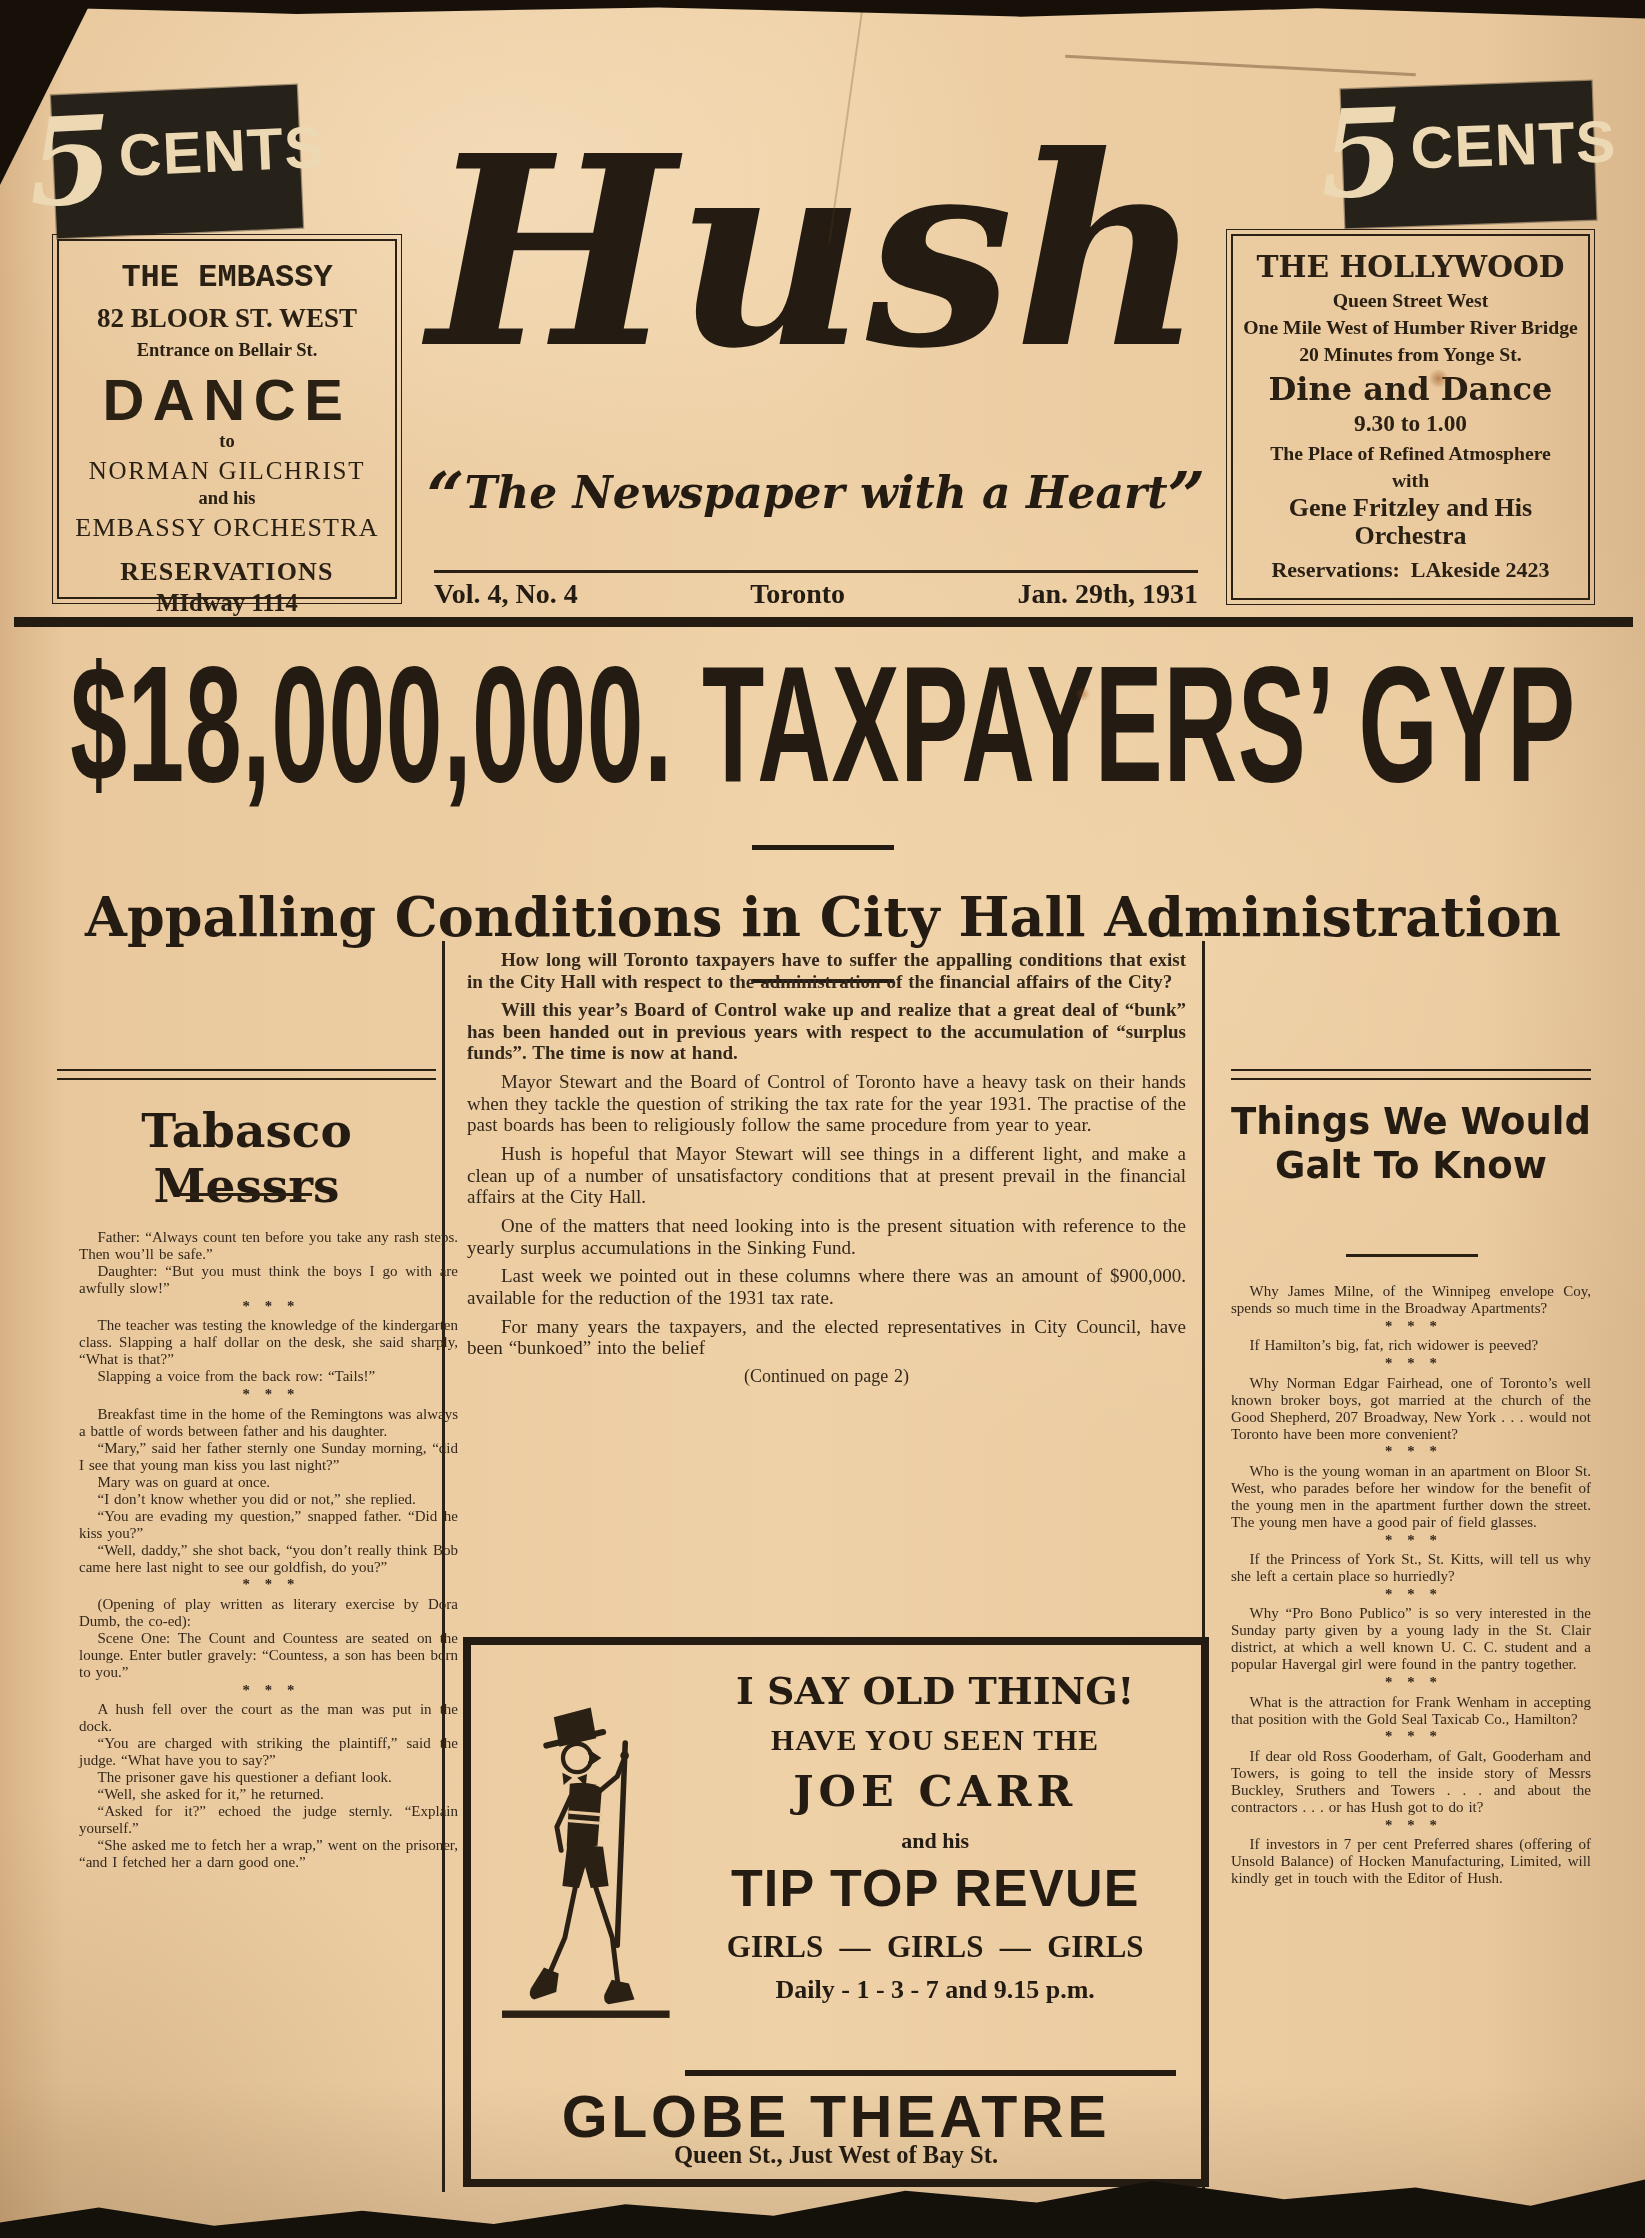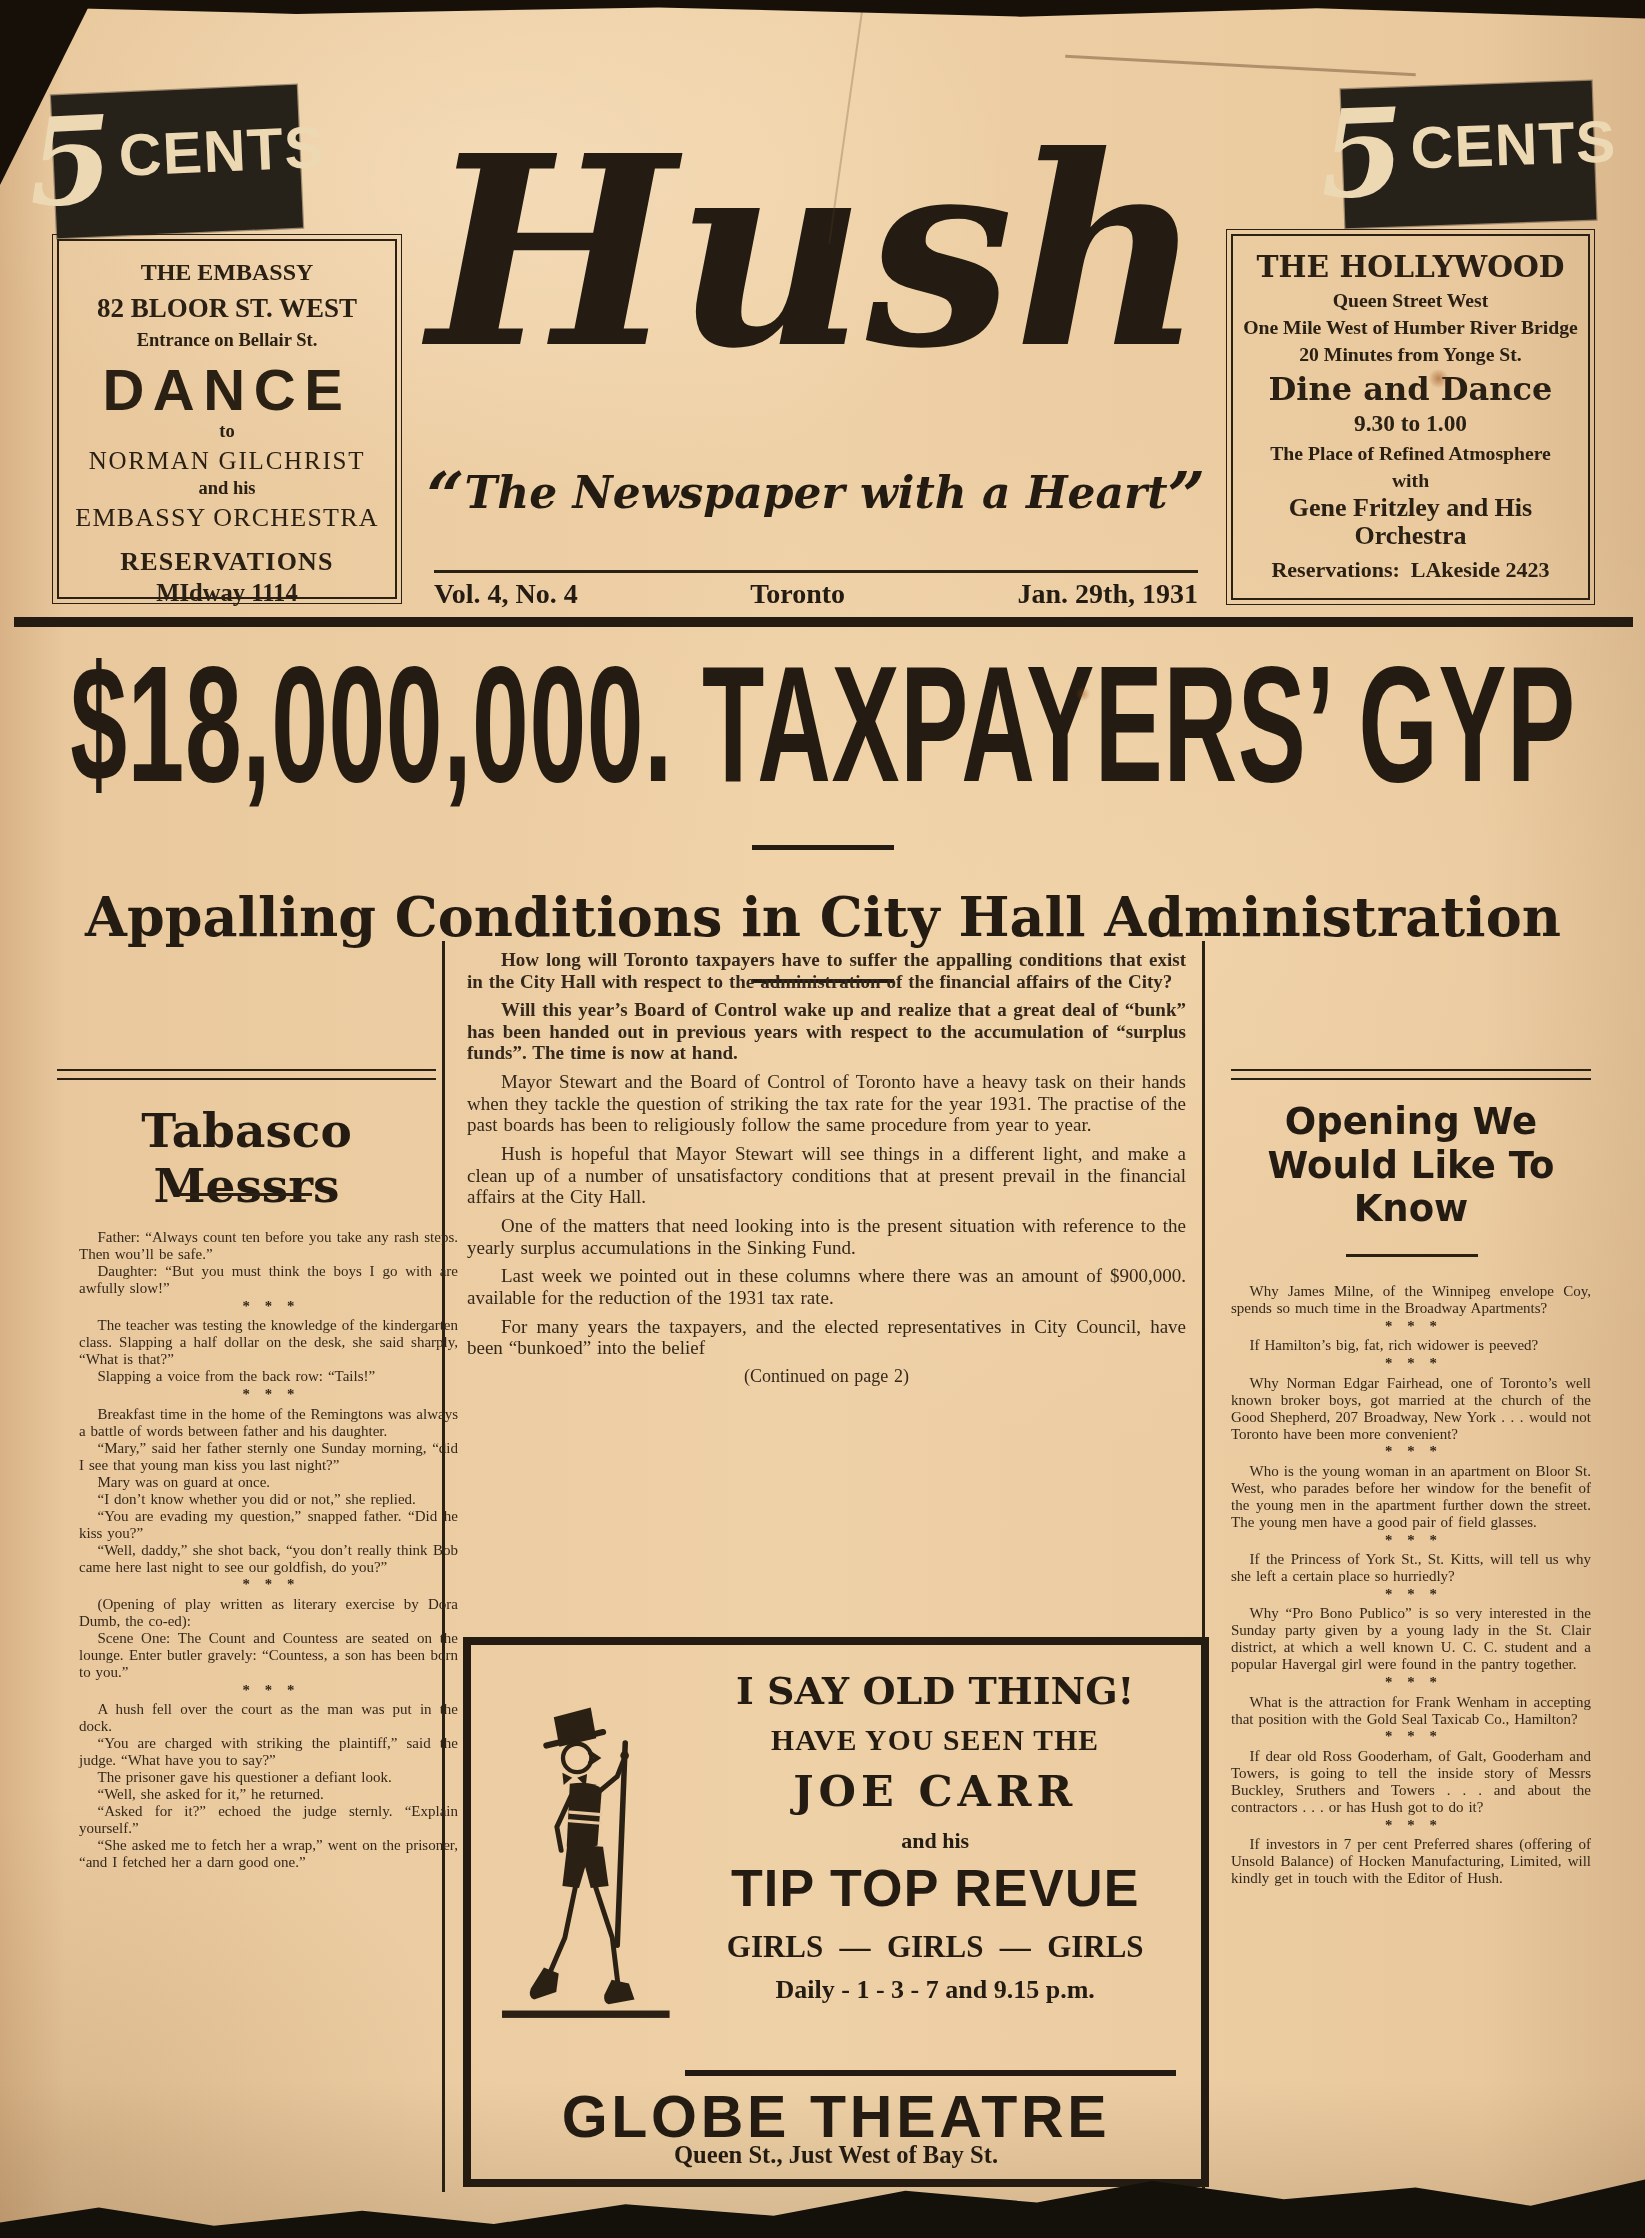--- a/index.html
+++ b/index.html
@@ -29,21 +29,21 @@
   .badge-left{left:54px;top:90px;width:246px;height:143px;transform:rotate(-2.5deg);}
   .badge-right{left:1343px;top:85px;width:251px;height:139px;transform:rotate(-2deg);}
   .badge .b5{font-family:"DejaVu Serif",serif;font-style:italic;font-weight:bold;font-size:121px;line-height:1;transform:translateY(-4.9px);}
   .badge .bc{font-family:"Liberation Sans",sans-serif;font-weight:bold;font-size:59px;letter-spacing:1.2px;margin-left:6.2px;transform:translateY(-8.6px);}
   
   .adbox{position:absolute;border:1.8px solid #2a2014;text-align:center;color:#2a2014;}
   .adbox::before{content:"";position:absolute;inset:4.3px;border:2.5px solid #2a2014;pointer-events:none;}
   .box-embassy{left:52px;top:234px;width:348px;height:368px;}
   .box-holly{left:1226px;top:229px;width:367px;height:374px;}
   .adbox .in{position:absolute;inset:6.8px;display:flex;flex-direction:column;align-items:center;}
-  .emb-title{font-family:Liberation Serif, serif;font-weight:bold;font-size:24px;margin-top:17px;}
+  .emb-title{font-family:Liberation Mono, monospace;font-weight:bold;font-size:32px;margin-top:17px;}
   .emb-addr{font-weight:bold;font-size:27px;margin-top:7.4px;}
   .emb-ent{font-weight:bold;font-size:18.5px;margin-top:6.2px;}
   .emb-dance{font-family:"Liberation Sans",sans-serif;font-weight:bold;font-size:58px;letter-spacing:8.6px;margin-top:8.6px;line-height:1.05;}
   .emb-to{font-weight:bold;font-size:18.5px;}
   .emb-name{font-weight:normal;font-size:25px;letter-spacing:1.8px;margin-top:4.9px;}
   .emb-andhis{font-weight:bold;font-size:18.5px;margin-top:3.7px;}
   .emb-orch{font-weight:normal;font-size:26px;letter-spacing:1.2px;margin-top:3.7px;text-align:right;}
   .emb-res{font-weight:bold;font-size:26px;letter-spacing:1.2px;margin-top:13.5px;}
   .emb-phone{font-weight:bold;font-size:24.6px;margin-top:2.5px;}
   .hol-title{font-family:"DejaVu Serif",serif;font-weight:bold;font-size:29.6px;margin-top:12.3px;}
@@ -203,21 +203,21 @@
     <p class="lead">How long will Toronto taxpayers have to suffer the appalling conditions that exist in the City Hall with respect to the administration of the financial affairs of the City?</p>
     <p class="lead">Will this year’s Board of Control wake up and realize that a great deal of “bunk” has been handed out in previous years with respect to the accumulation of “surplus funds”. The time is now at hand.</p>
     <p>Mayor Stewart and the Board of Control of Toronto have a heavy task on their hands when they tackle the question of striking the tax rate for the year 1931. The practise of the past boards has been to religiously follow the same procedure from year to year.</p>
     <p>Hush is hopeful that Mayor Stewart will see things in a different light, and make a clean up of a number of unsatisfactory conditions that at present prevail in the financial affairs at the City Hall.</p>
     <p>One of the matters that need looking into is the present situation with reference to the yearly surplus accumulations in the Sinking Fund.</p>
     <p>Last week we pointed out in these columns where there was an amount of $900,000. available for the reduction of the 1931 tax rate.</p>
     <p>For many years the taxpayers, and the elected representatives in City Council, have been “bunkoed” into the belief</p>
     <p class="continued">(Continued on page 2)</p>
   </div>
 
-  <div class="colhead-r">Opening We Would Like To Know</div>
+  <div class="colhead-r">Things We Would Galt To Know</div>
   <div class="rule-things"></div>
   <div class="colbody col-right-body">
     <p>Why James Milne, of the Winnipeg envelope Coy, spends so much time in the Broadway Apartments?</p>
     <div class="stars">* * *</div>
     <p>If Hamilton’s big, fat, rich widower is peeved?</p>
     <div class="stars">* * *</div>
     <p>Why Norman Edgar Fairhead, one of Toronto’s well known broker boys, got married at the church of the Good Shepherd, 207 Broadway, New York . . . would not Toronto have been more convenient?</p>
     <div class="stars">* * *</div>
     <p>Who is the young woman in an apartment on Bloor St. West, who parades before her window for the benefit of the young men in the apartment further down the street. The young men have a good pair of field glasses.</p>
     <div class="stars">* * *</div>

